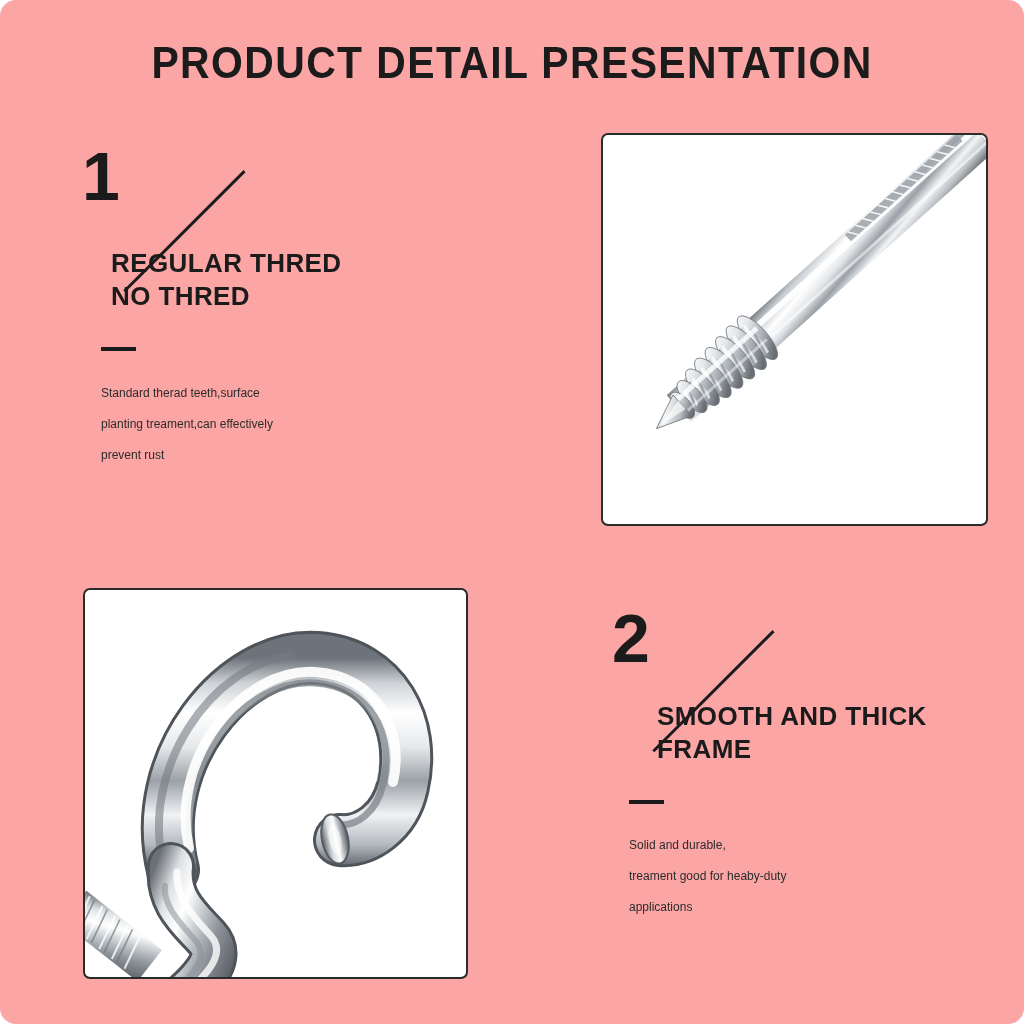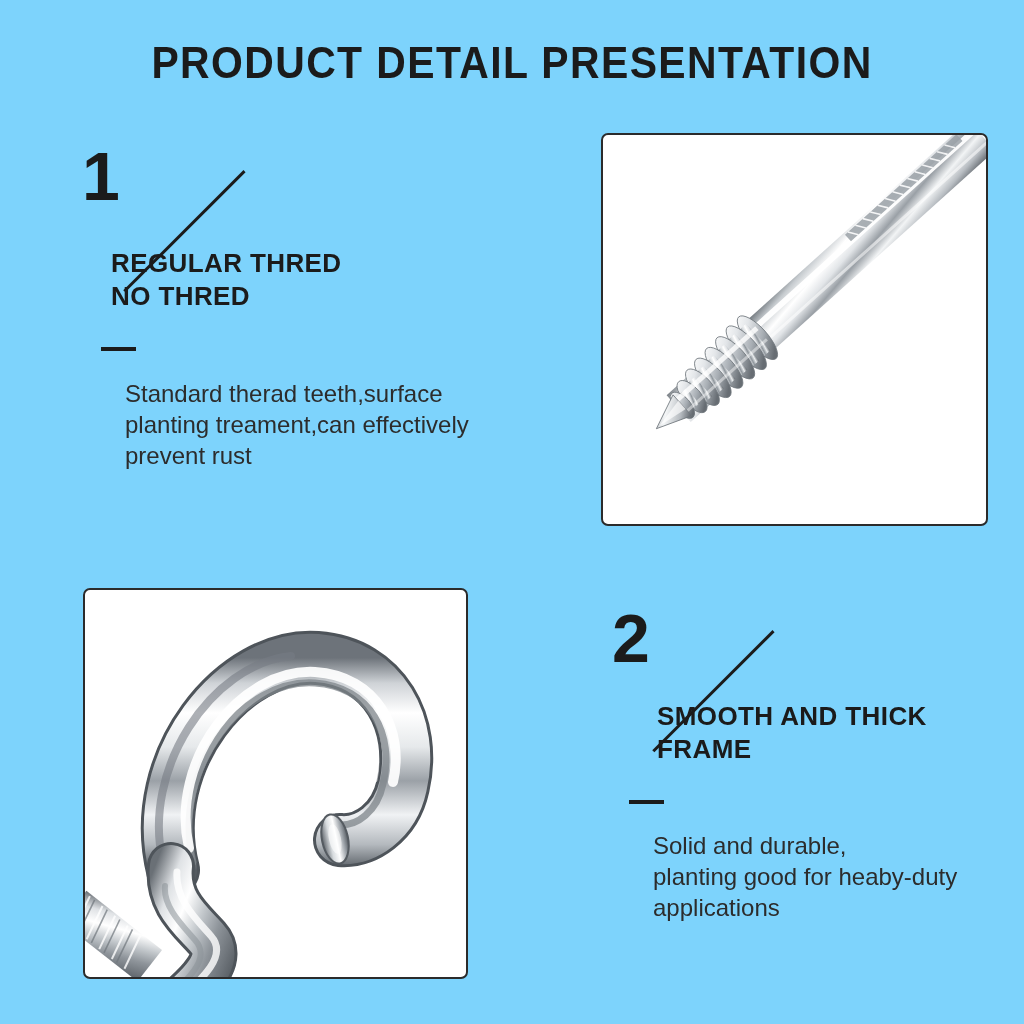--- a/index.html
+++ b/index.html
@@ -13,21 +13,22 @@
     position: relative;
     overflow: hidden;
     font-family: "Liberation Sans", sans-serif;
     color: #1a1a1a;
     -webkit-font-smoothing: antialiased;
   }
 
   .page {
     position: absolute;
     inset: 0;
-    background: #7dd3fc;
+    background: #fca5a5;
+    border-radius: 16px;
   }
 
   
   .page-title {
     position: absolute;
     left: 0;
     right: 0;
     top: 36px;
     text-align: center;
     font-size: 44px;
@@ -67,26 +68,25 @@
     white-space: nowrap;
   }
   .feature-rule {
     position: absolute;
     width: 35px;
     height: 4px;
     background: #1b1b1b;
   }
   .feature-body {
     position: absolute;
-    font-size: 24px;
+    font-size: 12px;
     line-height: 31px;
     font-weight: 400;
     color: #2c2c2c;
     white-space: pre-line;
-    margin-left: 24px;
   }
 
   
   #feature-1 { left: 60px; top: 140px; width: 470px; height: 340px; }
   #feature-1 .feature-number { left: 22px; top: 2px; }
   #feature-1 .feature-slash  { left: 123px; top: 6px; height: 170px; transform: rotate(45deg); }
   #feature-1 .feature-heading{ left: 51px; top: 107px; }
   #feature-1 .feature-rule   { left: 41px; top: 207px; }
   #feature-1 .feature-body   { left: 41px; top: 238px; width: 420px; }
 
@@ -135,21 +135,21 @@
 prevent rust</div>
   </div>
 
   <div class="feature" id="feature-2">
     <div class="feature-number">2</div>
     <div class="feature-slash"></div>
     <div class="feature-heading" style="top:100px;margin-left:28px;">SMOOTH AND THICK</div>
     <div class="feature-heading" style="top:133px;margin-left:28px;">FRAME</div>
     <div class="feature-rule"></div>
     <div class="feature-body">Solid and durable,
-planting good for heaby-duty
+treament good for heaby-duty
 applications</div>
   </div>
 
   <div class="photo-frame" id="frame-screw">
     <div class="photo-stage">
       <svg viewBox="0 0 383 389" preserveAspectRatio="xMidYMid meet" aria-hidden="true">
         <defs>
           <linearGradient id="shankGrad" x1="0" y1="0" x2="1" y2="1">
             <stop offset="0%" stop-color="#6e757b"></stop>
             <stop offset="14%" stop-color="#c6cbcf"></stop>

